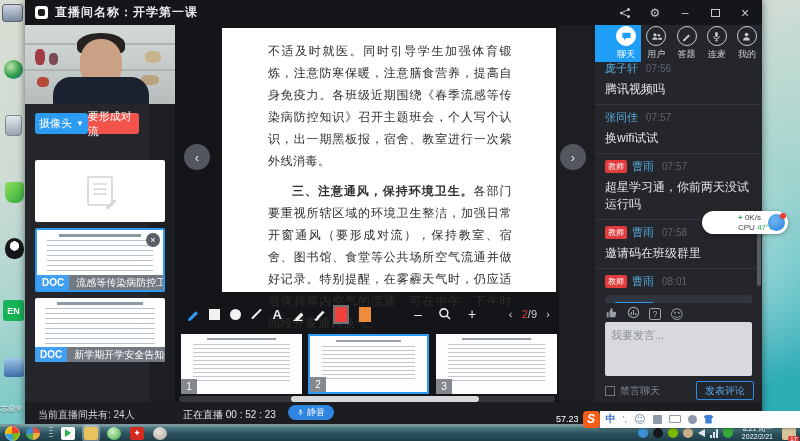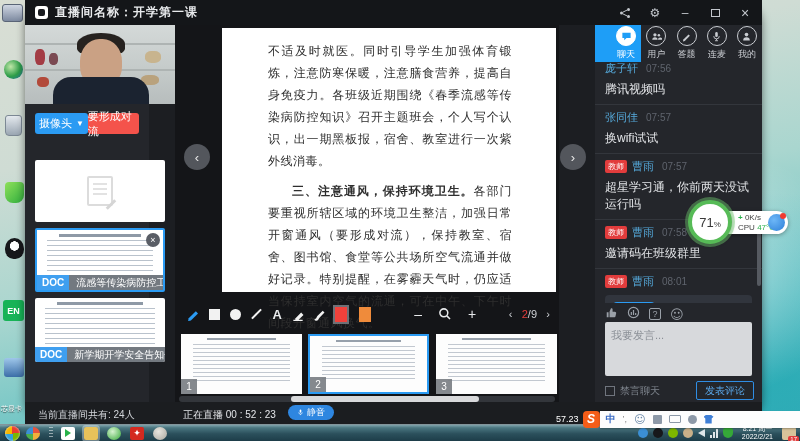--- a/index.html
+++ b/index.html
@@ -10,21 +10,21 @@
   .wallpaper { position:absolute; inset:0;
     background:
       radial-gradient(220px 180px at 88% 62%, rgba(255,255,255,.55), rgba(255,255,255,0) 70%),
       radial-gradient(300px 260px at 97% 85%, rgba(36,170,180,.8), rgba(36,170,180,0) 70%),
       linear-gradient(168deg,#d9ded4 0%,#cfdcd4 28%,#a9d6cf 52%,#63c1c2 76%,#35aab8 100%);
   }
   .deskicon { position:absolute; border-radius:3px; }
   .desk-label { position:absolute; font-size:7px; color:#fff; text-shadow:0 1px 1px rgba(0,0,0,.7); }
 
   
-  .app { position:absolute; left:25px; top:0; width:737px; height:424px; background:#1c1e22; box-shadow:0 0 8px rgba(0,0,0,.5);border-radius:25px; }
+  .app { position:absolute; left:25px; top:0; width:737px; height:424px; background:#1c1e22; box-shadow:0 0 8px rgba(0,0,0,.5); }
 
   .titlebar { position:absolute; left:0; top:0; right:0; height:25px; background:#141619; display:flex; align-items:center; padding:0 10px; }
   .logo { width:13px; height:13px; background:#fff; border-radius:3px; margin-right:7px; display:flex; align-items:center; justify-content:center; }
   .logo-inner { width:7px; height:7px; background:#1a1c20; border-radius:2px; }
   .win-title { font-size:12px; font-weight:bold; color:#e8eaec; letter-spacing:1px; }
   .win-controls { margin-left:auto; display:flex; align-items:center; gap:16px; color:#c3c7cd; }
   .win-controls .wc { width:14px; height:14px; display:flex; align-items:center; justify-content:center; font-size:12px; cursor:default; }
   .wc svg { width:12px; height:12px; }
   .wc-max span { width:9px; height:8px; border:1px solid #c3c7cd; display:block; }
 
@@ -469,24 +469,20 @@
 
 <div class="monitor">
   <div class="mon-pill"></div>
   <div class="mon-col">
     <div><span class="net-plus">+</span> <span>0K/s</span></div>
     <div><span>CPU</span> <span class="cpu-temp">47°C</span></div>
   </div>
   <div class="mon-ball">
       <div class="reddot"></div>
     </div>
-  <div class="ring">
-    <span class="pct">71</span>
-      <span class="pctu">%</span>
-  </div>
 </div>
 
 <div class="sogou">
   <span class="sg-num">57.23</span>
   <span class="sg-logo">S</span>
   <span class="sg-bar">
     <span class="sg-zh">中</span>
     <span class="sg-p">’,</span>
     <span class="sg-smile">☺</span>
     <span class="sg-sq"></span>

